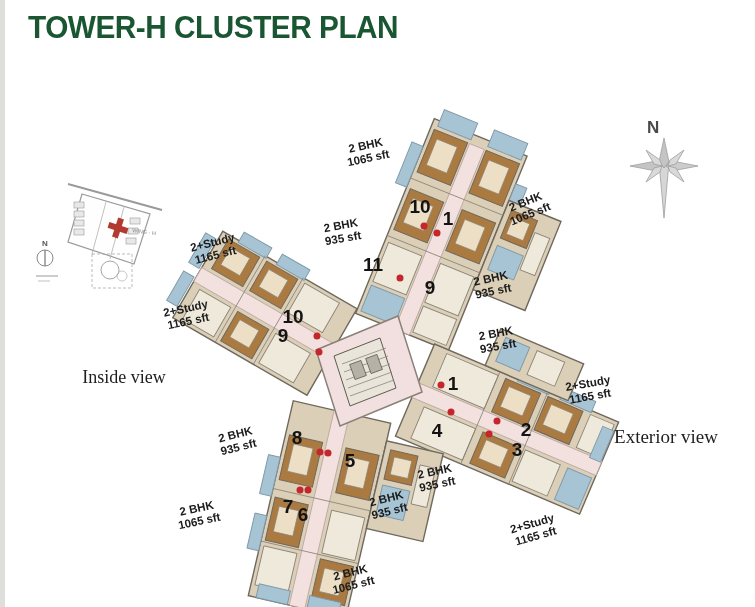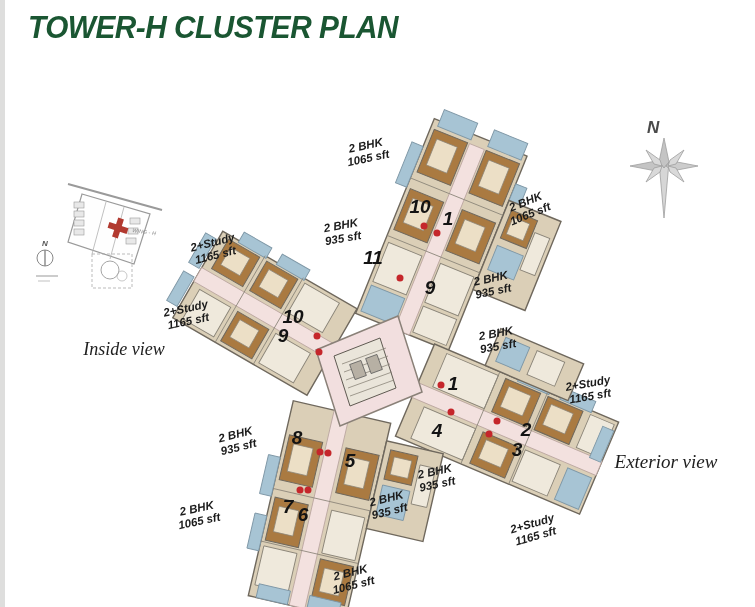--- a/index.html
+++ b/index.html
@@ -1,17 +1,17 @@
 <!DOCTYPE html>
 <html><head>
 <meta charset="utf-8">
 <style>
   html,body{margin:0;padding:0;background:#fff;}
   #canvas{position:relative;width:731px;height:607px;background:#ffffff;overflow:hidden;
-          font-family:"Liberation Sans",sans-serif;font-style:italic;}
+          font-family:"Liberation Sans",sans-serif;}
   #edge-strip{position:absolute;left:0;top:0;width:5px;height:607px;background:#dededd;}
   #page-title{position:absolute;left:28px;top:10px;margin:0;font-size:31px;font-weight:700;
               color:#1a5632;letter-spacing:-.5px;transform:scaleX(.96);transform-origin:left;}
   .view-label{position:absolute;font-family:"Liberation Serif",serif;font-size:18px;color:#1e1e1e;
               transform:translate(-50%,-50%);white-space:nowrap;}
   #compass-n{position:absolute;left:647px;top:118px;font-size:17px;font-weight:700;color:#4a4a4a;}
   .unit-num{position:absolute;transform:translate(-50%,-50%);font-weight:700;font-size:19px;color:#131313;}
   .area-label{position:absolute;font-weight:700;font-size:11.5px;line-height:1.12;text-align:center;
               color:#1b1b1b;white-space:nowrap;transform-origin:center;}
   .entry-dot{position:absolute;width:7px;height:7px;border-radius:50%;background:#c5262b;
@@ -191,21 +191,21 @@
       <div class="unit-num" style="left: 453px; top: 384px;">1</div>
       <div class="unit-num" style="left: 526px; top: 430px;">2</div>
       <div class="unit-num" style="left: 517px; top: 450px;">3</div>
       <div class="unit-num" style="left: 437px; top: 431px;">4</div>
       <div class="unit-num" style="left: 350px; top: 461px;">5</div>
       <div class="unit-num" style="left: 303px; top: 515px;">6</div>
       <div class="unit-num" style="left: 288px; top: 507px;">7</div>
       <div class="unit-num" style="left: 297px; top: 438px;">8</div>
       <div class="unit-num" style="left: 283px; top: 336px;">9</div>
       <div class="unit-num" style="left: 293px; top: 317px;">10</div>
-      <div class="unit-num" style="left: 373px; top: 258px;">11</div>
+      <div class="unit-num" style="left: 373px; top: 265px;">11</div>
       <div class="unit-num" style="left: 420px; top: 207px;">10</div>
       <div class="unit-num" style="left: 448px; top: 219px;">1</div>
       <div class="unit-num" style="left: 430px; top: 288px;">9</div>
       <div class="area-label" style="left: 367px; top: 152px; transform: translate(-50%, -50%) rotate(-12deg);">
         <div>2 BHK</div>
         <div>1065 sft</div>
       </div>
       <div class="area-label" style="left: 528px; top: 208px; transform: translate(-50%, -50%) rotate(-22deg);">
         <div>2 BHK</div>
         <div>1065 sft</div>
@@ -266,22 +266,22 @@
       <div class="entry-dot" style="left: 441px; top: 385px;"></div>
       <div class="entry-dot" style="left: 451px; top: 412px;"></div>
       <div class="entry-dot" style="left: 497px; top: 421px;"></div>
       <div class="entry-dot" style="left: 489px; top: 434px;"></div>
       <div class="entry-dot" style="left: 320px; top: 452px;"></div>
       <div class="entry-dot" style="left: 328px; top: 453px;"></div>
       <div class="entry-dot" style="left: 300px; top: 490px;"></div>
       <div class="entry-dot" style="left: 308px; top: 490px;"></div>
     </div>
 
-  <div class="view-label" style="left:124px;top:349px">Inside view</div>
-  <div class="view-label" style="left:666px;top:462px;font-size:19px">Exterior view</div>
+  <div class="view-label" style="left:124px;top:377px">Inside view</div>
+  <div class="view-label" style="left:666px;top:437px;font-size:19px">Exterior view</div>
 
   <div id="compass-n">N</div>
   <svg style="left:626px;top:136px" width="80" height="84" viewBox="0 0 80 84">
     <g stroke="#9e9e9e" stroke-width=".8">
       <polygon points="38,2 43,26 38,32 33,26" fill="#c4c4c4"></polygon>
       <polygon points="38,32 43,26 38,82 33,26" fill="#d6d6d6"></polygon>
       <polygon points="4,30 30,25 36,30 30,35" fill="#c4c4c4"></polygon>
       <polygon points="72,30 46,25 40,30 46,35" fill="#cccccc"></polygon>
       <polygon points="20,14 34,24 36,30 28,28" fill="#d9d9d9"></polygon>
       <polygon points="58,14 44,24 42,30 50,28" fill="#d9d9d9"></polygon>

